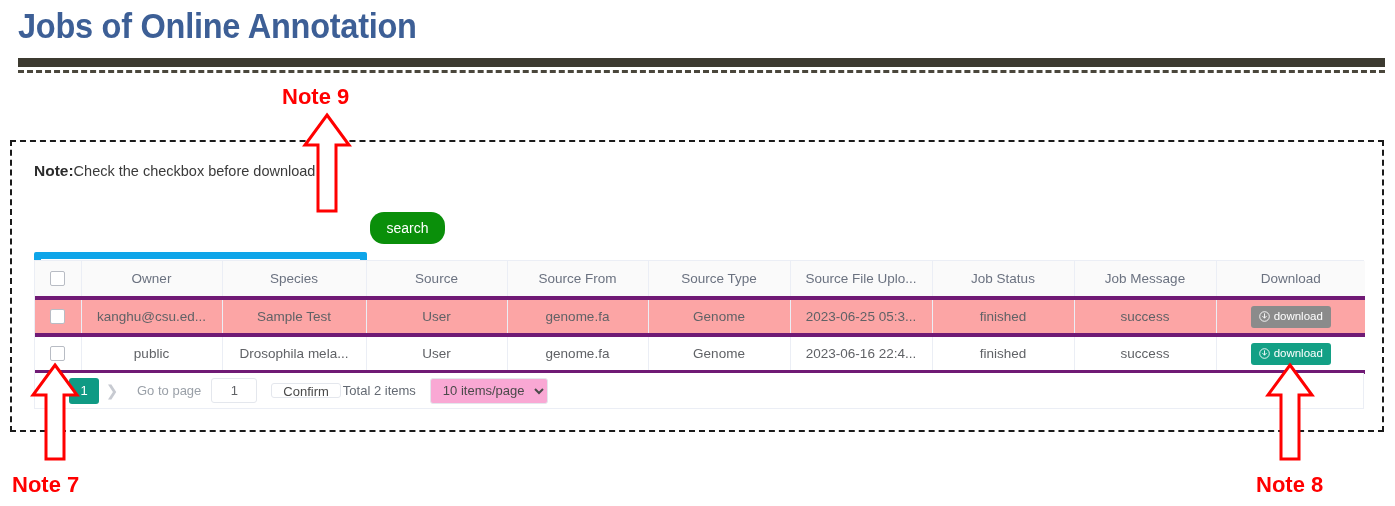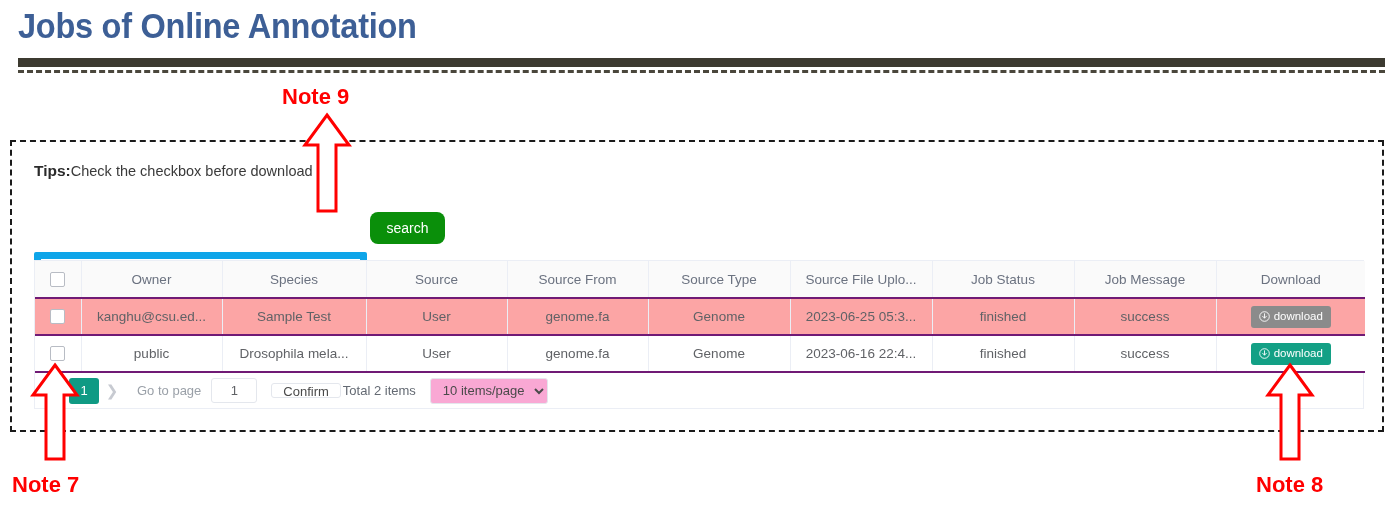--- a/index.html
+++ b/index.html
@@ -104,21 +104,21 @@
   }
   .search-input::placeholder { color: #b7bcc4; }
 
   .search-btn {
     margin-left: 3px;
     width: 75px;
     height: 32px;
     background: #0a8f0a;
     color: #ffffff;
     border: none;
-    border-radius: 8px;
+    border-radius: 14px;
     font-size: 14px;
     font-family: "Liberation Sans", sans-serif;
     cursor: pointer;
   }
 
   
   .table-wrap {
     position: absolute;
     left: 22px;
     top: 118px;
@@ -130,21 +130,21 @@
   table.jobs {
     width: 100%;
     border-collapse: collapse;
     table-layout: fixed;
     font-size: 13.5px;
     color: #606266;
   }
   table.jobs th,
   table.jobs td {
     border-right: 1px solid #ebeef5;
-    border-bottom: 2px solid #701a75;
+    border-bottom: 4px solid #701a75;
     text-align: center;
     height: 37px;
     padding: 0 4px;
     font-weight: normal;
     overflow: hidden;
     white-space: nowrap;
     text-overflow: ellipsis;
   }
   table.jobs th:last-child,
   table.jobs td:last-child { border-right: none; }
@@ -301,21 +301,21 @@
 
 <div id="root">
 
   <div class="page-title">Jobs of Online Annotation</div>
   <div class="title-rule"></div>
   <div class="title-dashes"></div>
 
   <div class="panel">
 
     <div class="tips">
-      <b>Tips:</b><span class="tips-text">Check the checkbox before download</span>
+      <b>Note:</b><span class="tips-text">Check the checkbox before download</span>
     </div>
 
     <div class="searchbar">
       <input class="search-input" type="text" placeholder="Search for jobs" style="">
       <button class="search-btn">search</button>
     </div>
 
     <div class="table-wrap">
       <table class="jobs">
         <colgroup>

